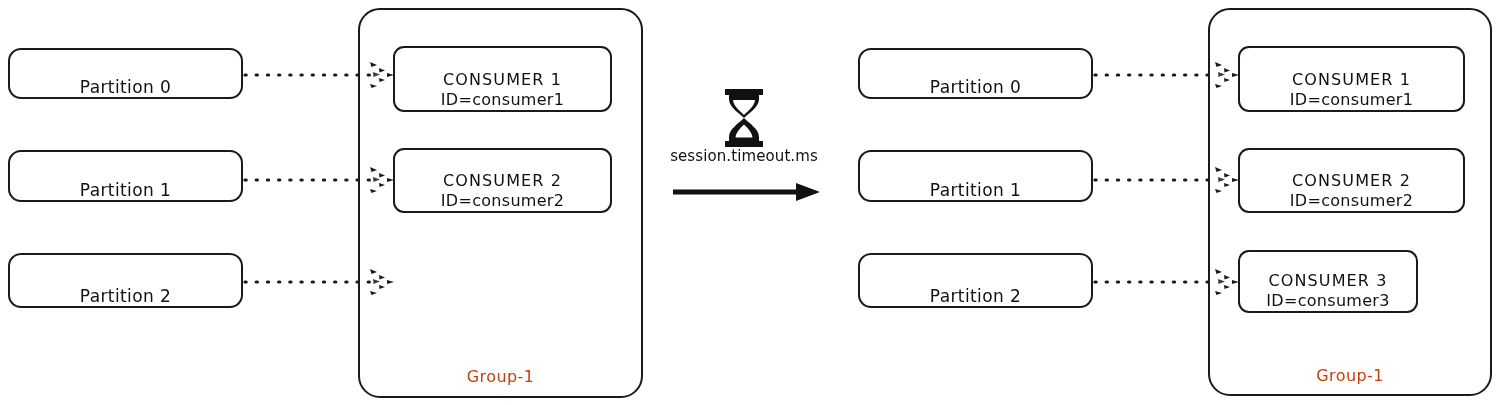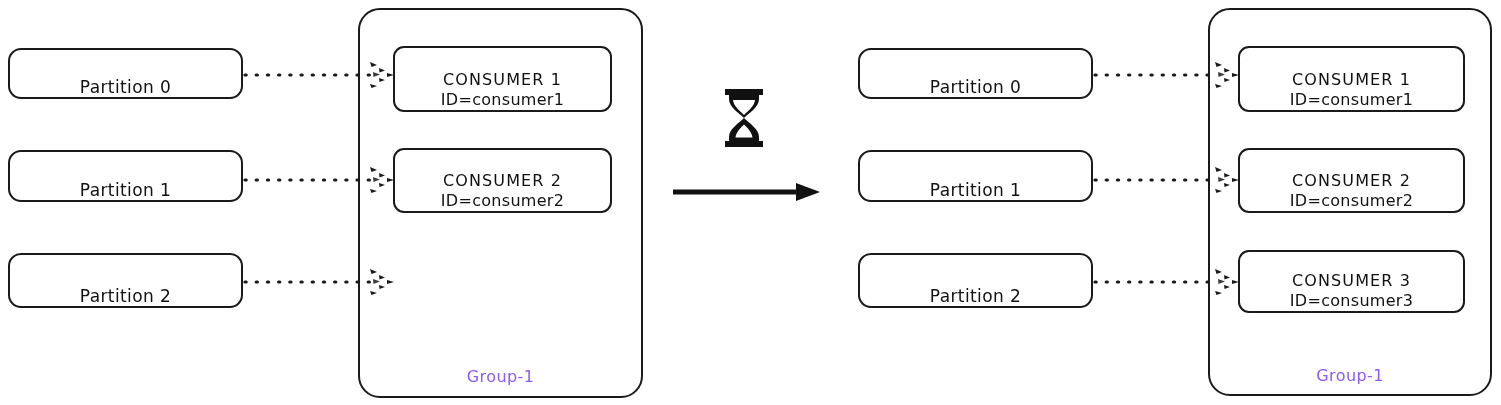--- a/index.html
+++ b/index.html
@@ -60,21 +60,21 @@
     position: absolute;
     box-sizing: border-box;
     border: 2px solid #1a1a1a;
     border-radius: 22px;
     background: transparent;
   }
   .group-label {
     position: absolute;
     font-size: 16px;
     letter-spacing: 0.4px;
-    color: #8b5cf6;
+    color: #c2410c;
     white-space: nowrap;
     text-align: center;
   }
   .timeout-label {
     position: absolute;
     font-size: 15px;
     letter-spacing: 0.1px;
     color: #111111;
     white-space: nowrap;
     text-align: center;
@@ -165,20 +165,21 @@
     <rect x="3" y="53" width="38" height="6" fill="#111111"></rect>
 
     <path d="M7 7 L37 7 L37 11 C37 19 27 25 22 30 C17 25 7 19 7 11 Z" fill="#111111"></path>
     <path d="M11 12 L33 12 C32.6 18 25.5 23.5 22 27 C18.5 23.5 11.4 18 11 12 Z" fill="#ffffff"></path>
 
     <path d="M7 53 L37 53 L37 49 C37 41 27 35 22 30 C17 35 7 41 7 49 Z" fill="#111111"></path>
     <path d="M13.5 49.5 C13.8 44.5 19 39.5 22 36.5 L22 49.5 Z" fill="#ffffff"></path>
     <path d="M30.5 49.5 C30.2 44.5 25 39.5 22 36.5 L22 49.5 Z" fill="#ffffff"></path>
   </svg>
 
+  <div class="timeout-label" style="left:650px; top:147px; width:188px;">session.timeout.ms</div>
 
   <svg class="transition-arrow" style="left:670px; top:178px;" width="155" height="28" viewBox="0 0 155 28">
     <line x1="3" y1="14" x2="130" y2="14" stroke="#111111" stroke-width="5" stroke-linecap="butt"></line>
     <path d="M126 5 L150 14 L126 23 Z" fill="#111111"></path>
   </svg>
 
   <div class="node partition-box" style="left:858px; top:48px; width:235px; height:51px;">
     <div class="partition-label">Partition 0</div>
   </div>
 
@@ -197,21 +198,21 @@
   <div class="node consumer-box" style="left:1238px; top:46px; width:227px; height:66px;">
     <div class="consumer-title">CONSUMER 1</div>
     <div class="consumer-id">ID=consumer1</div>
   </div>
 
   <div class="node consumer-box" style="left:1238px; top:148px; width:227px; height:65px;">
     <div class="consumer-title">CONSUMER 2</div>
     <div class="consumer-id">ID=consumer2</div>
   </div>
 
-  <div class="node consumer-box" style="left:1238px; top:250px; width:227px; height:63px;">
+  <div class="node consumer-box" style="left:1238px; top:250px; width:180px; height:63px;">
     <div class="consumer-title">CONSUMER 3</div>
     <div class="consumer-id">ID=consumer3</div>
   </div>
 
   <svg class="connector" style="left:1093px; top:55px;" width="150" height="40" viewBox="0 0 150 40">
     <line x1="2" y1="20" x2="123" y2="20" stroke="#1a1a1a" stroke-width="3.2" stroke-linecap="round" stroke-dasharray="1.2 10"></line>
     <g fill="#1a1a1a">
       <path d="M122 7 L129 10 L123.5 12 Z"></path>
       <path d="M131 13 L137 15.5 L131.5 17.5 Z"></path>
       <path d="M139 18 L146 20 L139 22 Z"></path>

